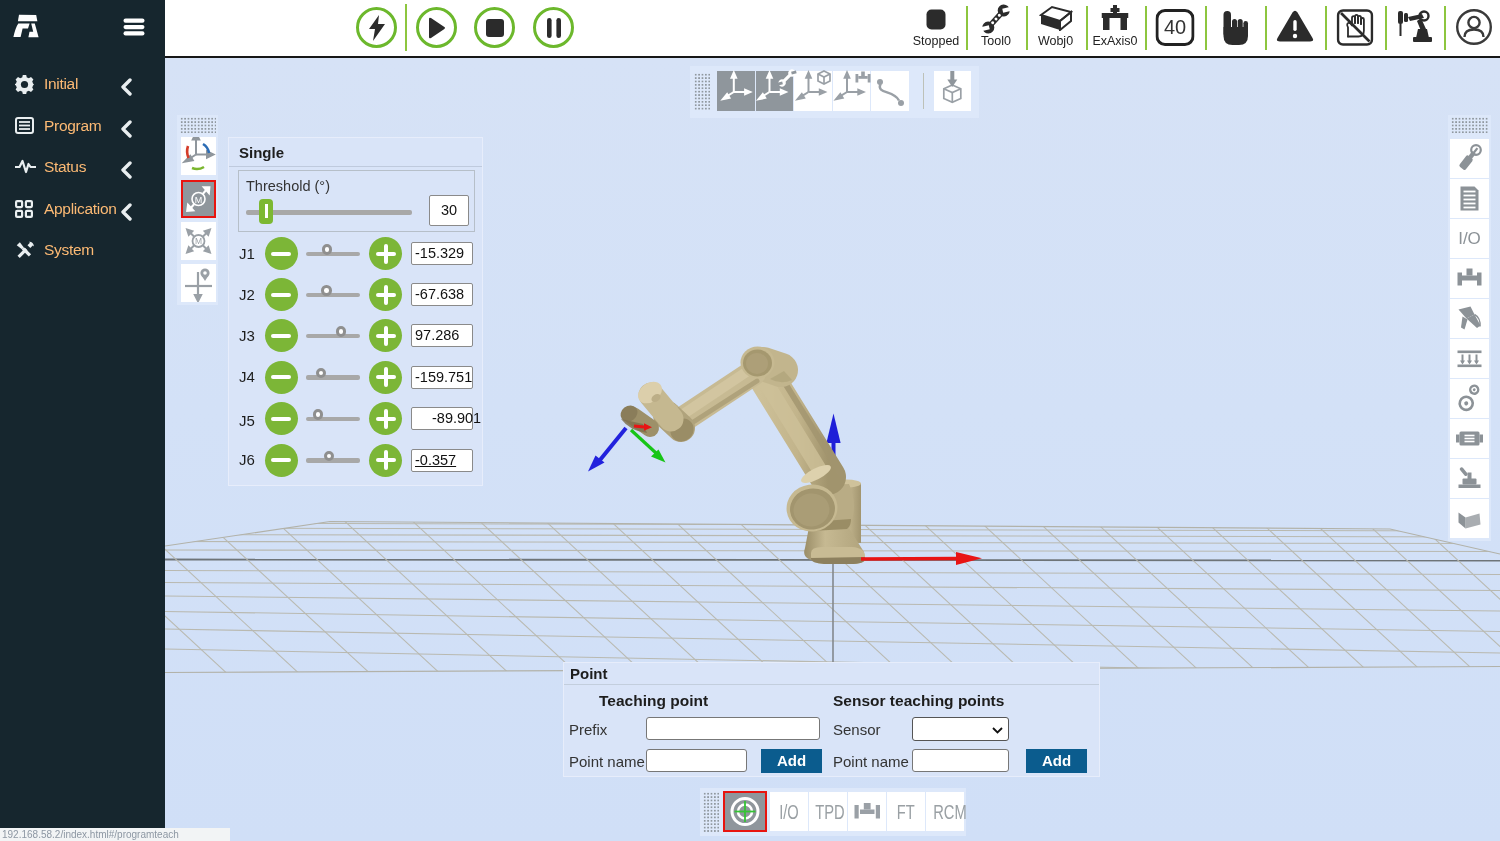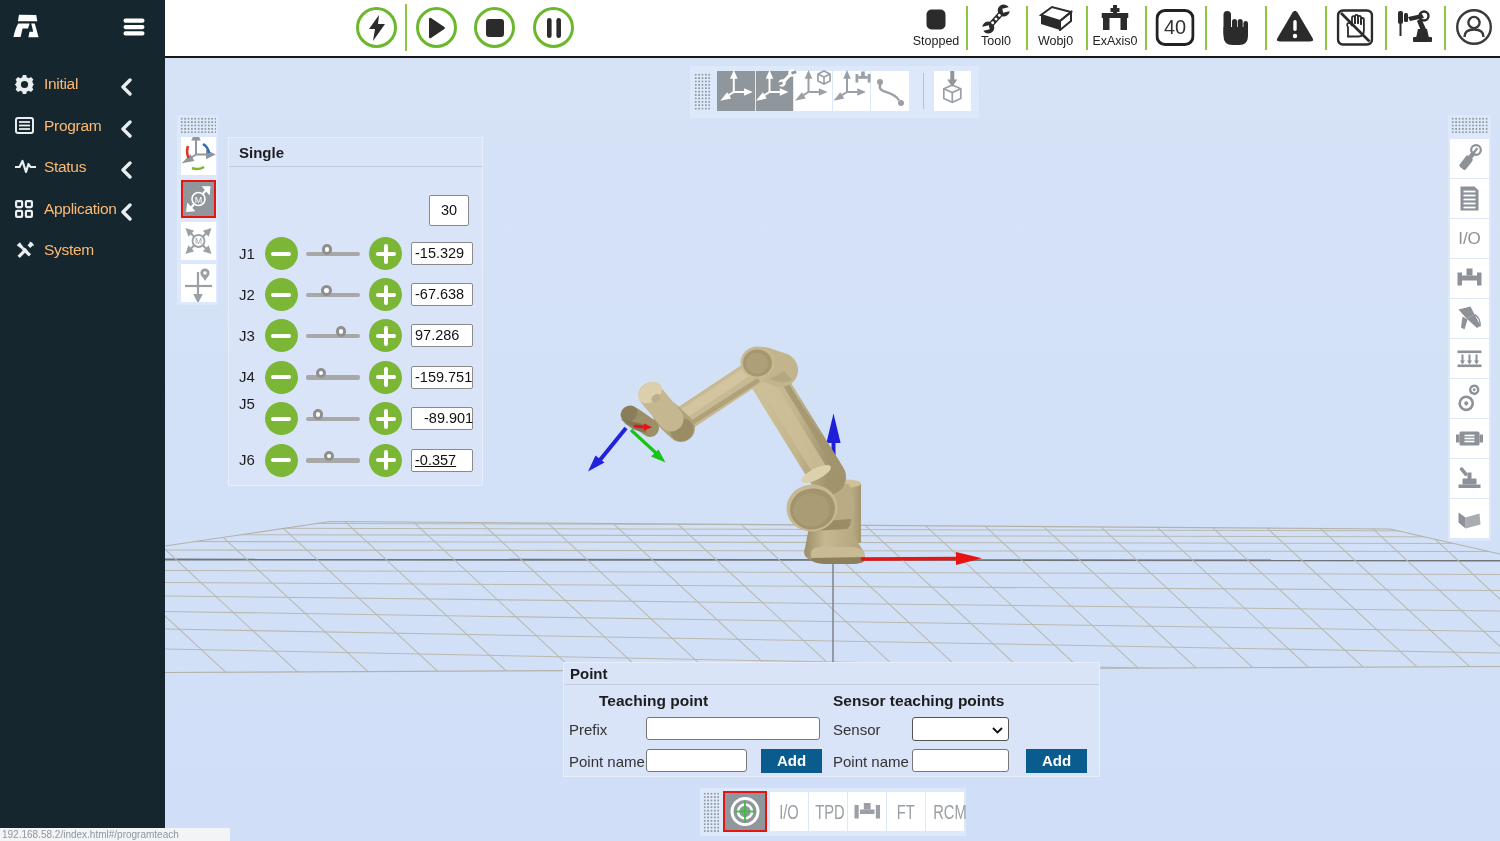--- a/index.html
+++ b/index.html
@@ -289,20 +289,26 @@
         <line x1="4" y1="22" x2="31" y2="22"></line>
         <line x1="17" y1="8" x2="17" y2="33"></line>
         <polygon points="14,31 20,31 17,37"></polygon>
       </g>
       <circle cx="24" cy="9" r="4.6" fill="#9aa0a6"></circle>
       <circle cx="24" cy="9" r="1.8" fill="#fff"></circle>
       <polygon points="20.5,11.5 27.5,11.5 24,17" fill="#9aa0a6"></polygon>
     </svg>
   <div class="panel" id="single">
       <div class="phead">Single</div>
+      <div style="position:absolute;left:9px;top:32px;width:237px;height:62px;border:1px solid #b6bfc9;">
+        <div style="position:absolute;left:7px;top:7px;font-size:14.5px;color:#333;">Threshold (°)</div>
+        <div class="track" style="left:7px;top:39px;width:166px;"></div>
+        <div style="position:absolute;left:20px;top:28px;width:14px;height:25px;border-radius:4px;background:#7cb832;"></div>
+        <div style="position:absolute;left:26px;top:33px;width:2.5px;height:14px;background:#fff;"></div>
+      </div>
       <div class="inp" style="left:200px;top:57px;width:40px;height:31px;text-align:center;line-height:29px;">30</div>
       <div class="jlabel" style="top:106.5px;">J1</div>
       <div class="gcirc" style="left:35.5px;top:99.0px;"></div>
       <div class="track" style="left:77px;top:113.5px;width:54px;"></div>
       <div class="thumb" style="left:92.5px;top:106.0px;"></div>
       <div class="gcirc plus" style="left:140px;top:99.0px;"></div>
       <div class="inp" style="left:182px;top:104.0px;width:62px;height:23px;line-height:21px;padding-left:3px;">-15.329</div>
       <div class="jlabel" style="top:147.5px;">J2</div>
       <div class="gcirc" style="left:35.5px;top:140.0px;"></div>
       <div class="track" style="left:77px;top:154.5px;width:54px;"></div>
@@ -314,26 +320,26 @@
       <div class="track" style="left:77px;top:195.5px;width:54px;"></div>
       <div class="thumb" style="left:106.5px;top:188.0px;"></div>
       <div class="gcirc plus" style="left:140px;top:181.0px;"></div>
       <div class="inp" style="left:182px;top:186.0px;width:62px;height:23px;line-height:21px;padding-left:3px;">97.286</div>
       <div class="jlabel" style="top:230px;">J4</div>
       <div class="gcirc" style="left:35.5px;top:222.5px;"></div>
       <div class="track" style="left:77px;top:237px;width:54px;"></div>
       <div class="thumb" style="left:86.5px;top:229.5px;"></div>
       <div class="gcirc plus" style="left:140px;top:222.5px;"></div>
       <div class="inp" style="left:182px;top:227.5px;width:62px;height:23px;line-height:21px;padding-left:3px;">-159.751</div>
-      <div class="jlabel" style="top:257px;">J5</div>
+      <div class="jlabel" style="top:274px;">J5</div>
       <div class="gcirc" style="left:35.5px;top:264.0px;"></div>
       <div class="track" style="left:77px;top:278.5px;width:54px;"></div>
       <div class="thumb" style="left:83.5px;top:271.0px;"></div>
       <div class="gcirc plus" style="left:140px;top:264.0px;"></div>
-      <div class="inp" style="left:182px;top:269.0px;width:62px;height:23px;line-height:21px;padding-left:12px;">-89.901</div>
+      <div class="inp" style="left:182px;top:269.0px;width:62px;height:23px;line-height:21px;padding-left:20px;">-89.901</div>
       <div class="jlabel" style="top:313px;">J6</div>
       <div class="gcirc" style="left:35.5px;top:305.5px;"></div>
       <div class="track" style="left:77px;top:320px;width:54px;"></div>
       <div class="thumb" style="left:94.5px;top:312.5px;"></div>
       <div class="gcirc plus" style="left:140px;top:305.5px;"></div>
       <div class="inp" style="left:182px;top:310.5px;width:62px;height:23px;line-height:21px;padding-left:3px;text-decoration:underline;">-0.357</div>
     </div>
   <div class="panel" id="point" style="left:398px;top:604px;width:537px;height:115px;">
       <div style="font-weight:bold;font-size:15px;color:#1d1d1d;padding:1.5px 0 2px 6px;border-bottom:1px solid #c3cedd;">Point</div>
       <div class="pbold" style="left:5px;top:29px;margin-left:30px;">Teaching point</div>

